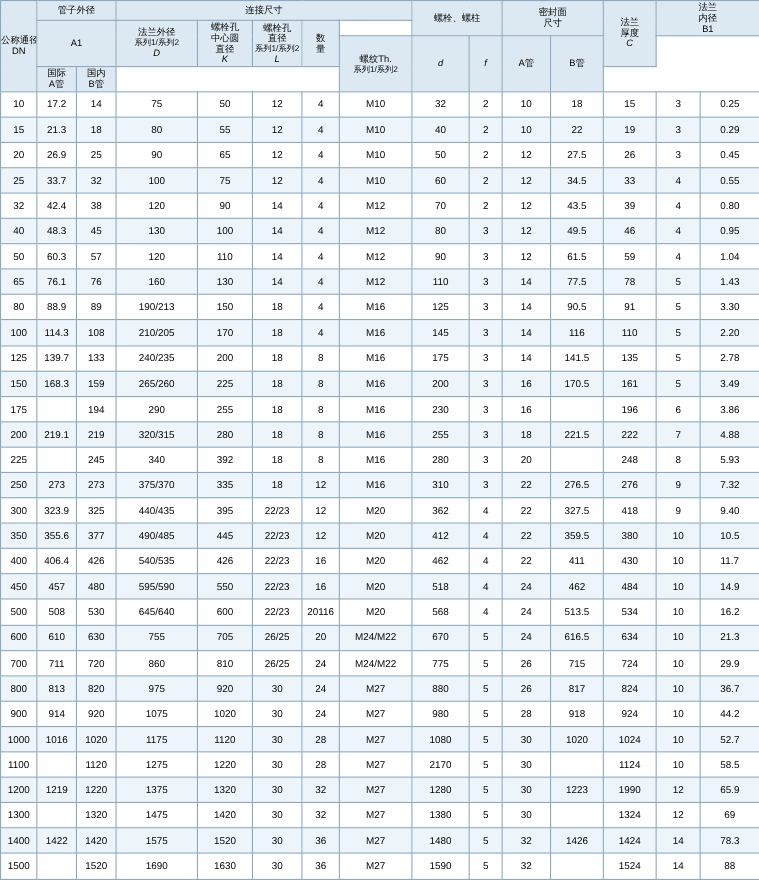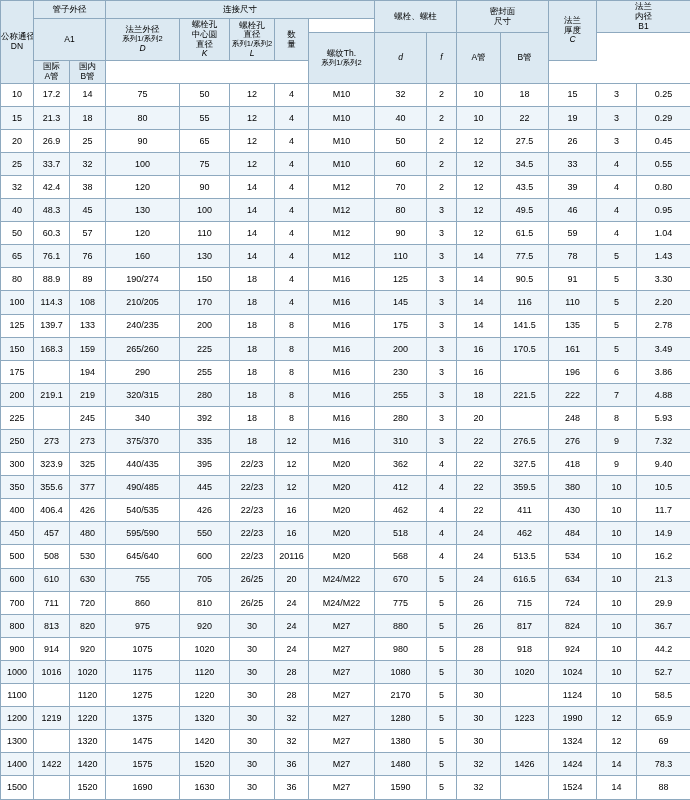--- a/index.html
+++ b/index.html
@@ -315,21 +315,21 @@
         <td>14</td>
         <td>77.5</td>
         <td>78</td>
         <td>5</td>
         <td>1.43</td>
       </tr>
       <tr>
         <td>80</td>
         <td>88.9</td>
         <td>89</td>
-        <td>190/274</td>
+        <td>190/213</td>
         <td>150</td>
         <td>18</td>
         <td>4</td>
         <td>M16</td>
         <td>125</td>
         <td>3</td>
         <td>14</td>
         <td>90.5</td>
         <td>91</td>
         <td>5</td>

